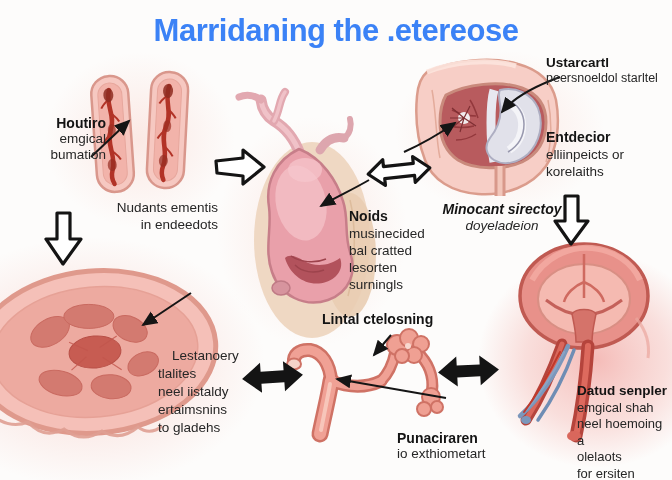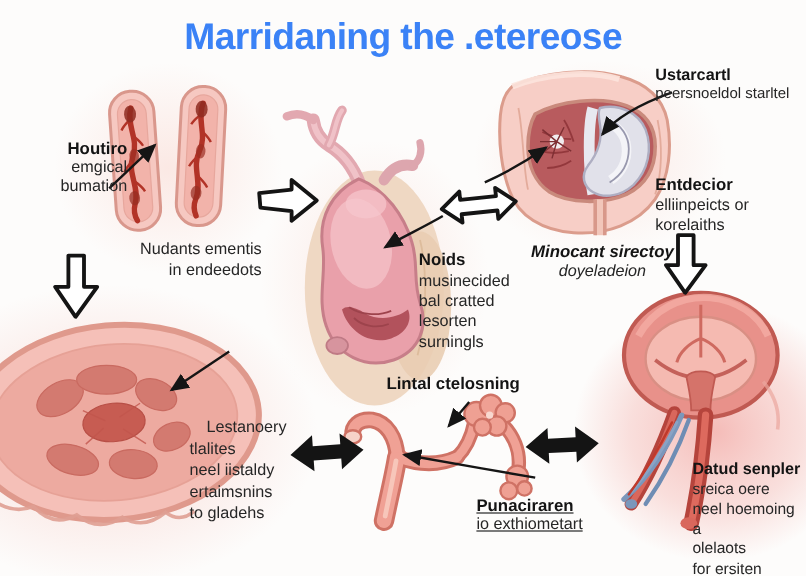--- a/index.html
+++ b/index.html
@@ -11,24 +11,24 @@
   .lbl{position:absolute;color:#262626;font-size:13.5px;line-height:17px;z-index:5;}
   .lbl .head{font-weight:700;color:#141414;font-size:14px;}
   .houtiro{left:6px;top:115px;width:100px;text-align:right;line-height:16px;}
   .nudants{left:86px;top:199px;width:132px;text-align:right;}
   .blewiepplis{left:164px;top:259px;width:152px;text-align:center;line-height:18.5px;}
   .lestanoery{left:158px;top:347px;width:112px;line-height:18px;}
   .lestanoery .indent{padding-left:14px;}
   .noids{left:349px;top:208px;width:100px;}
   .ustarcartl{left:546px;top:55px;width:128px;line-height:15.5px;font-size:12.5px;}
   .ustarcartl .head{font-size:13.5px;}
-  .entdecior{left:546px;top:129px;width:122px;margin-top:16px;}
+  .entdecior{left:546px;top:129px;width:122px;}
   .minocant{left:437px;top:201px;width:130px;text-align:center;line-height:16.5px;font-style:italic;}
   .lintal{left:322px;top:311px;width:140px;}
-  .punaciraren{left:397px;top:413px;width:110px;line-height:16px;text-decoration:underline;}
+  .punaciraren{left:397px;top:430px;width:110px;line-height:16px;}
   .datud{left:577px;top:383px;width:95px;line-height:16.5px;font-size:13px;}
   .datud .head{font-size:13.5px;}
 </style>
 </head>
 <body>
 
 <div class="canvas">
 
   <svg class="art" width="672" height="480" viewBox="0 0 672 480">
     <defs>
@@ -249,19 +249,19 @@
     <div class="head">Lintal ctelosning</div>
   </div>
 
   <div class="lbl punaciraren">
     <div class="head">Punaciraren</div>
     <div>io exthiometart</div>
   </div>
 
   <div class="lbl datud">
     <div class="head">Datud senpler</div>
-    <div>sreica oere</div>
+    <div>emgical shah</div>
     <div>neel hoemoing a</div>
     <div>olelaots</div>
     <div>for ersiten</div>
   </div>
 
 </div>
 
 </body></html>

